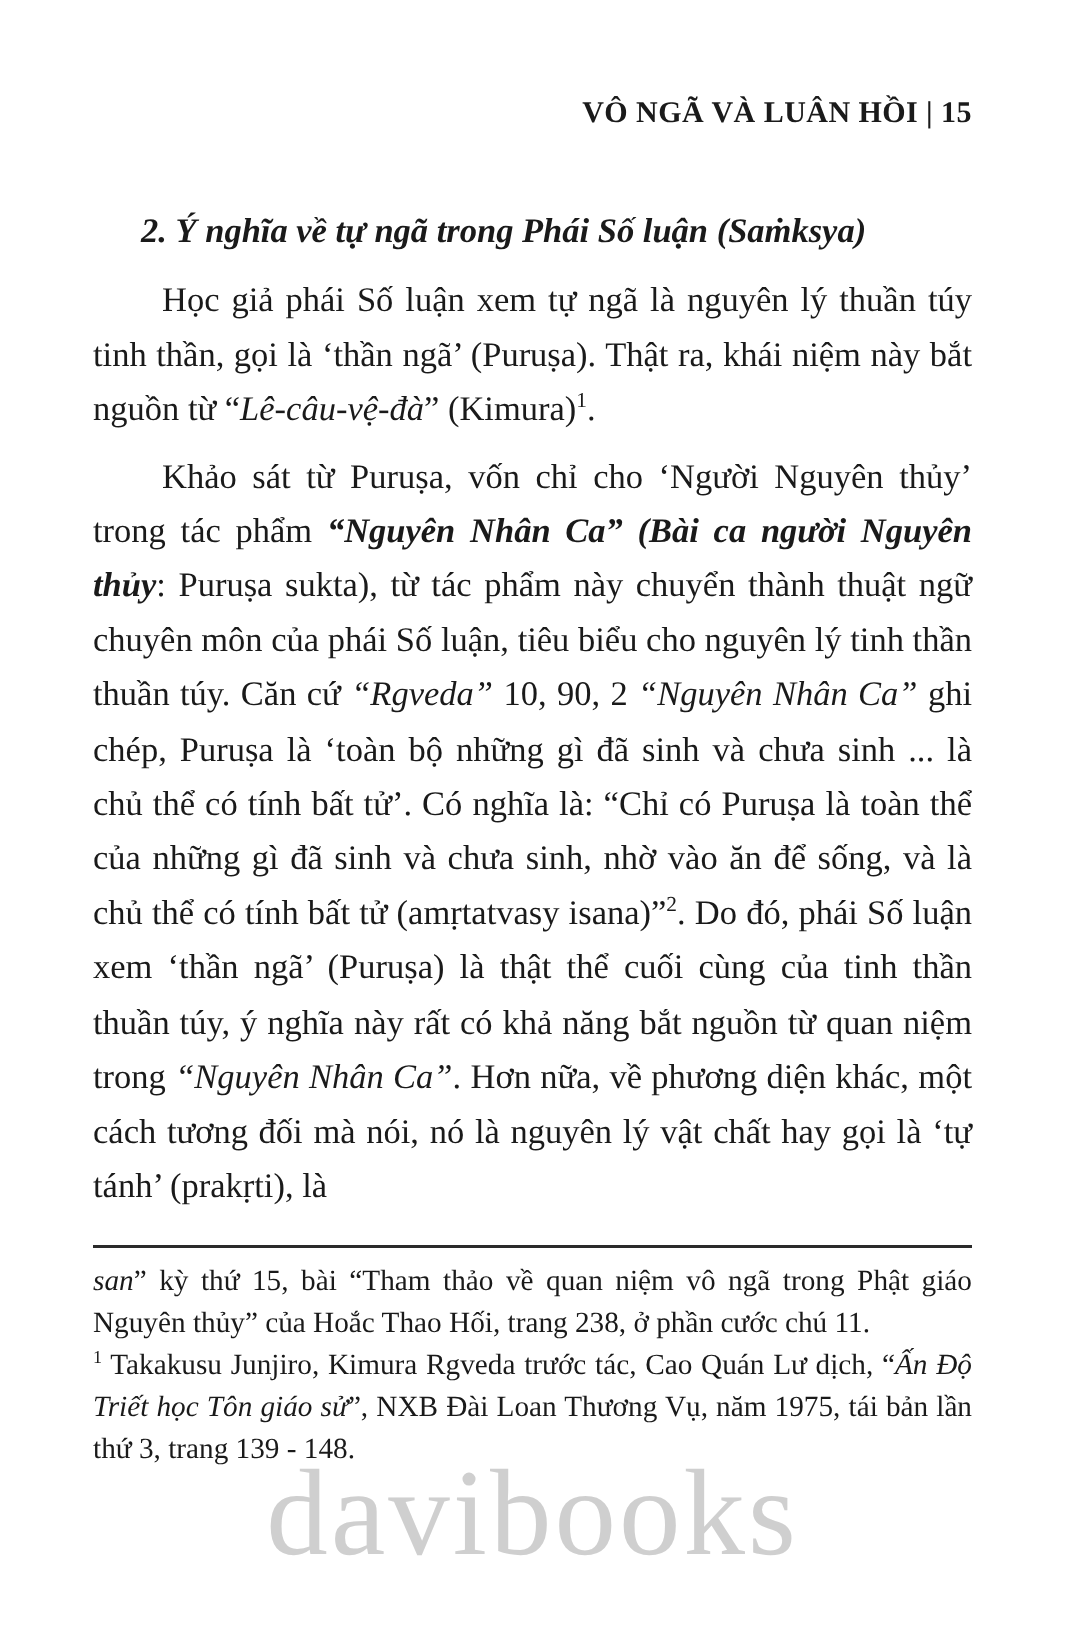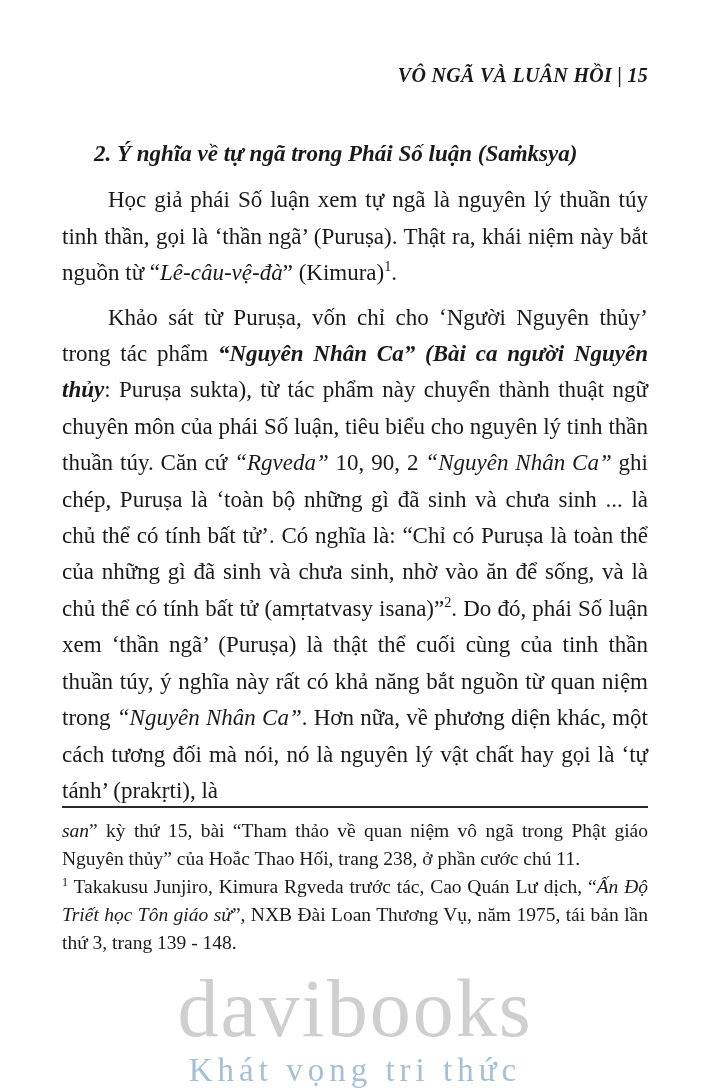--- a/index.html
+++ b/index.html
@@ -15,42 +15,41 @@
   }
   .page-header {
     position: absolute;
     top: 64px;
     left: 62px;
     width: 586px;
     text-align: right;
     font-weight: bold;
     font-size: 20px;
     letter-spacing: 0.3px;
-    font-style: italic;
   }
   .body-text {
     position: absolute;
     top: 124px;
     left: 62px;
     width: 586px;
     font-size: 23px;
     line-height: 36.4px;
     text-align: justify;
   }
   .body-text p.body { margin: 0 0 8px 0; text-indent: 46px; }
   .body-text p.body.no-indent { text-indent: 0; }
   .body-text p.heading {
     margin: 12px 0 10px 0;
     text-indent: 32px;
     font-weight: bold;
     font-style: italic;
   }
   .footnote-section {
     position: absolute;
-    top: 806px;
+    top: 830px;
     left: 62px;
     width: 586px;
   }
   .footnote-rule {
     border: none;
     border-top: 2px solid #2a2a2a;
     margin: 0 0 9px 0;
   }
   .footnote-section p.footnote {
     margin: 0;
@@ -104,16 +103,15 @@
   <div class="footnote-section">
     <hr class="footnote-rule">
     <div>
         <p class="footnote"><span class="run-italic">san</span><span>” kỳ thứ 15, bài “Tham thảo về quan niệm vô ngã trong Phật giáo Nguyên thủy” của Hoắc Thao Hối, trang 238, ở phần cước chú 11.</span></p>
         <p class="footnote"><sup>1</sup><span> Takakusu Junjiro, Kimura Rgveda trước tác, Cao Quán Lư dịch, “</span><span class="run-italic">Ấn Độ Triết học Tôn giáo sử</span><span>”, NXB Đài Loan Thương Vụ, năm 1975, tái bản lần thứ 3, trang 139 - 148.</span></p>
       </div>
   </div>
 
   <div class="watermark">
     <div class="watermark-title">davibooks</div>
-    <div class="watermark-tagline">Khát vọng tri thức</div>
   </div>
 
 </div>
 
 </body></html>

